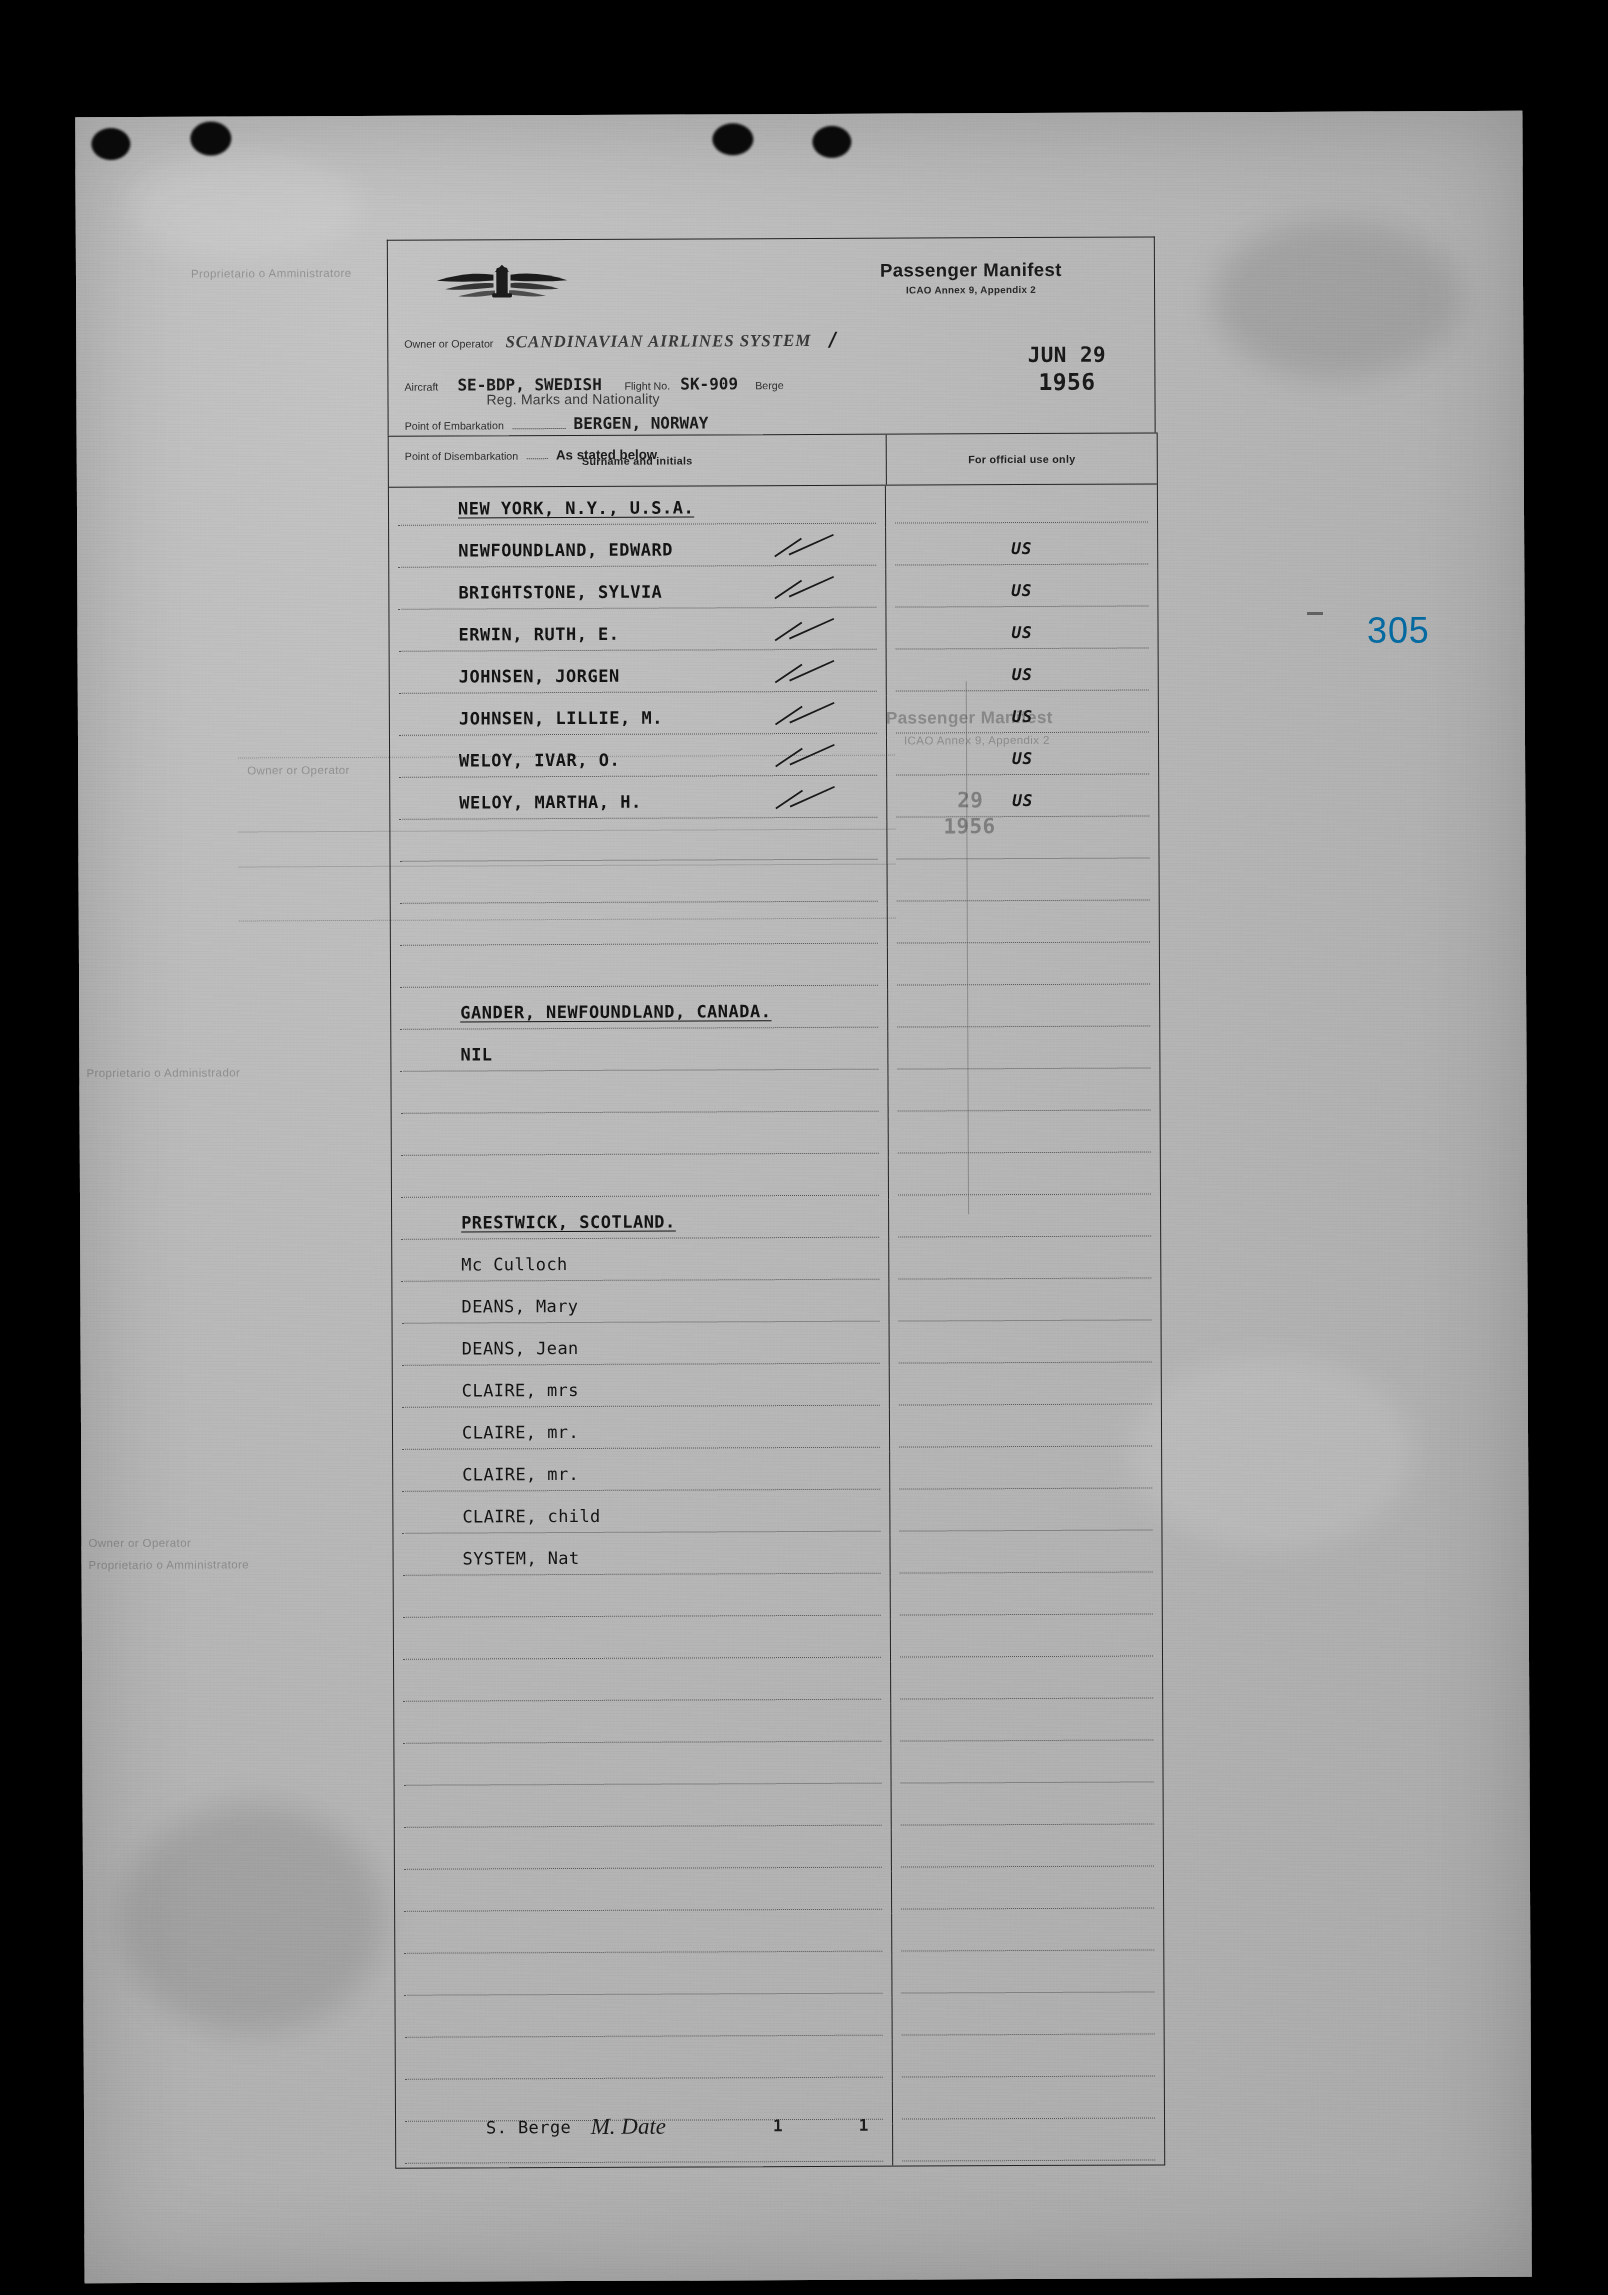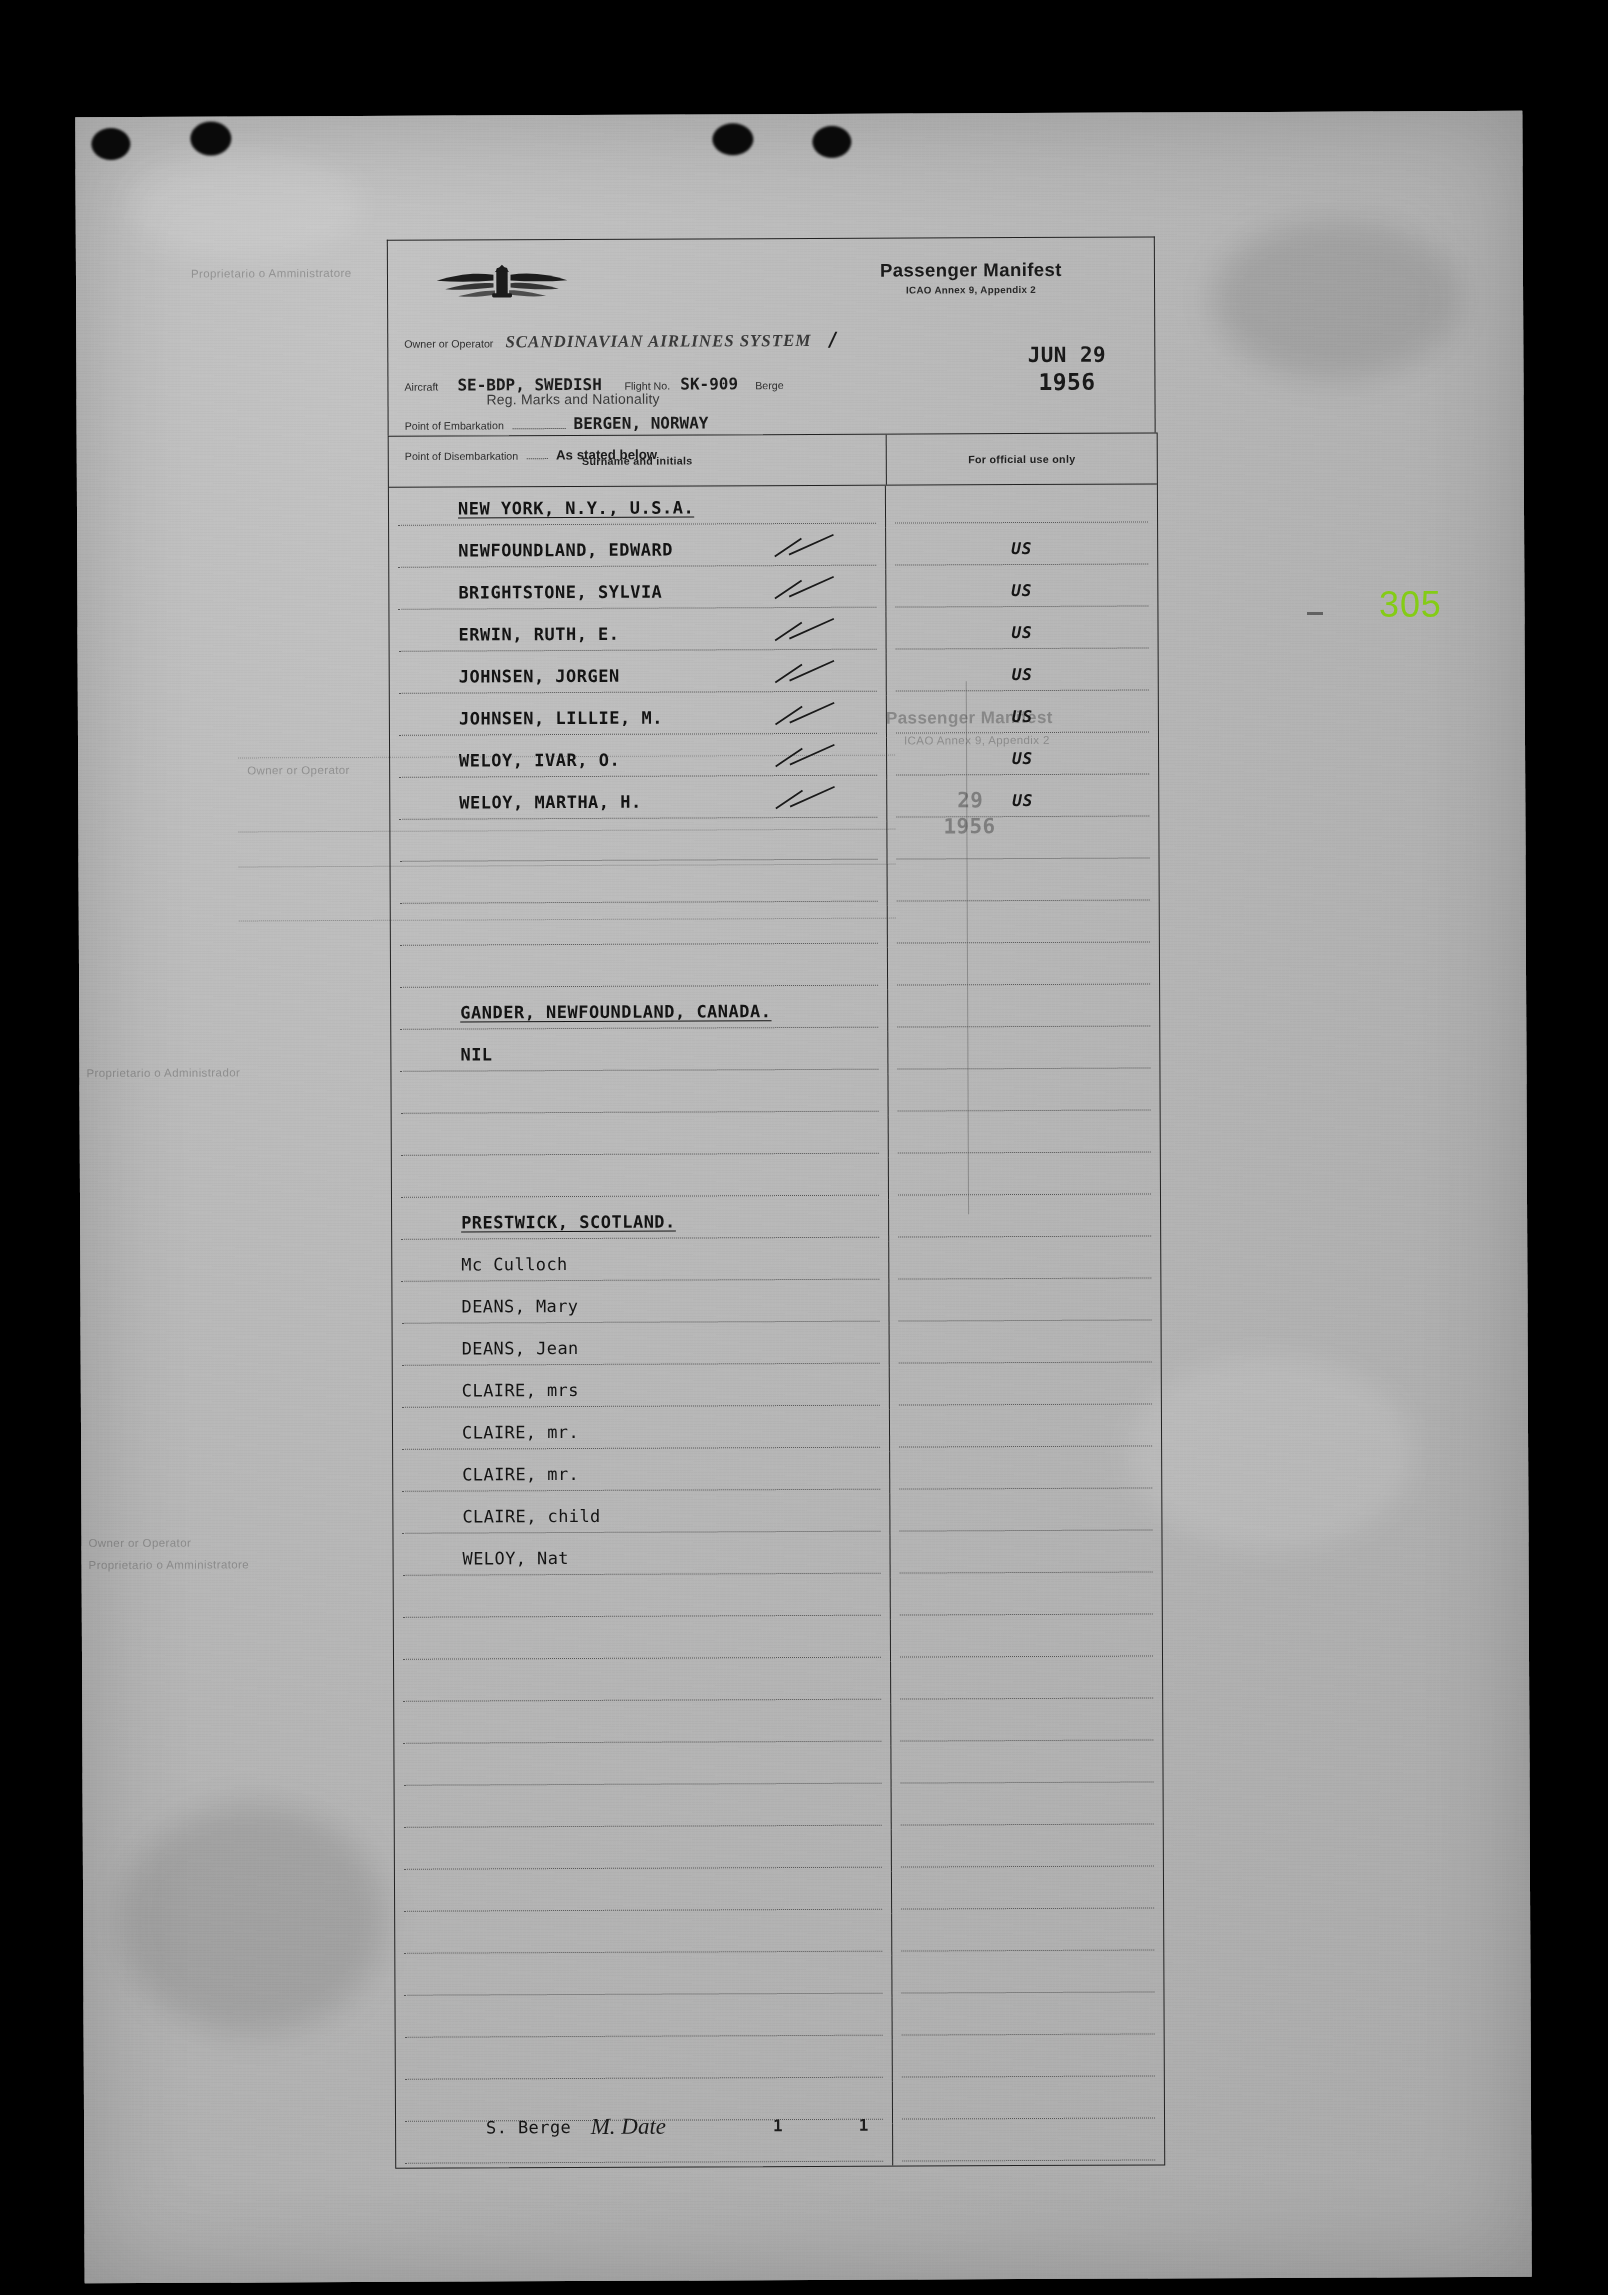--- a/index.html
+++ b/index.html
@@ -222,26 +222,25 @@
     font-family: "Liberation Serif", serif;
     font-style: italic;
     font-size: 23px;
     color: #1a1a1a;
   }
 
   
   #pageno {
     position: absolute;
     left: 1367px;
-    top: 584px;
+    top: 610px;
     font-family: "Liberation Sans", sans-serif;
     font-size: 36px;
-    color: #84cc16;
+    color: #0369a1;
     letter-spacing: 0.9px;
-    margin-left: 12px;
   }
   #dash {
     position: absolute;
     left: 1307px;
     top: 612px;
     width: 16px;
     height: 2.7px;
     background: #2b2b2b;
     opacity: .6;
   }
@@ -544,21 +543,21 @@
           <div class="cell c2 ruled"></div>
         </div>
         <div class="trow">
           <div class="cell c1 ruled">
             <span class="mixed">CLAIRE, child</span>
           </div>
           <div class="cell c2 ruled"></div>
         </div>
         <div class="trow">
           <div class="cell c1 ruled">
-            <span class="mixed">WELOY, Nat</span>
+            <span class="mixed">SYSTEM, Nat</span>
           </div>
           <div class="cell c2 ruled"></div>
         </div>
         <div class="trow">
           <div class="cell c1 ruled"></div>
           <div class="cell c2 ruled"></div>
         </div>
         <div class="trow">
           <div class="cell c1 ruled"></div>
           <div class="cell c2 ruled"></div>

